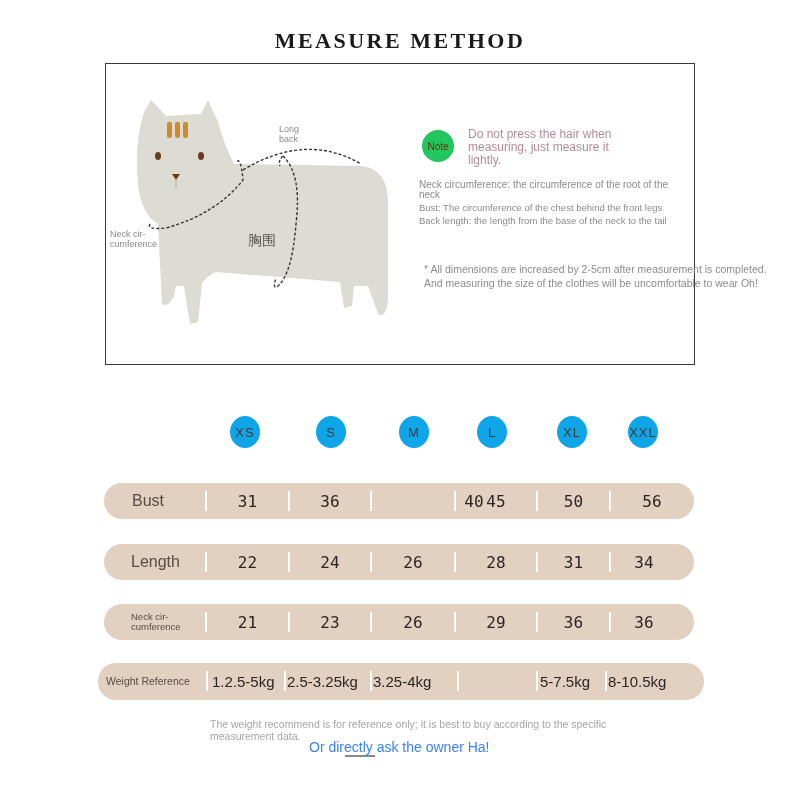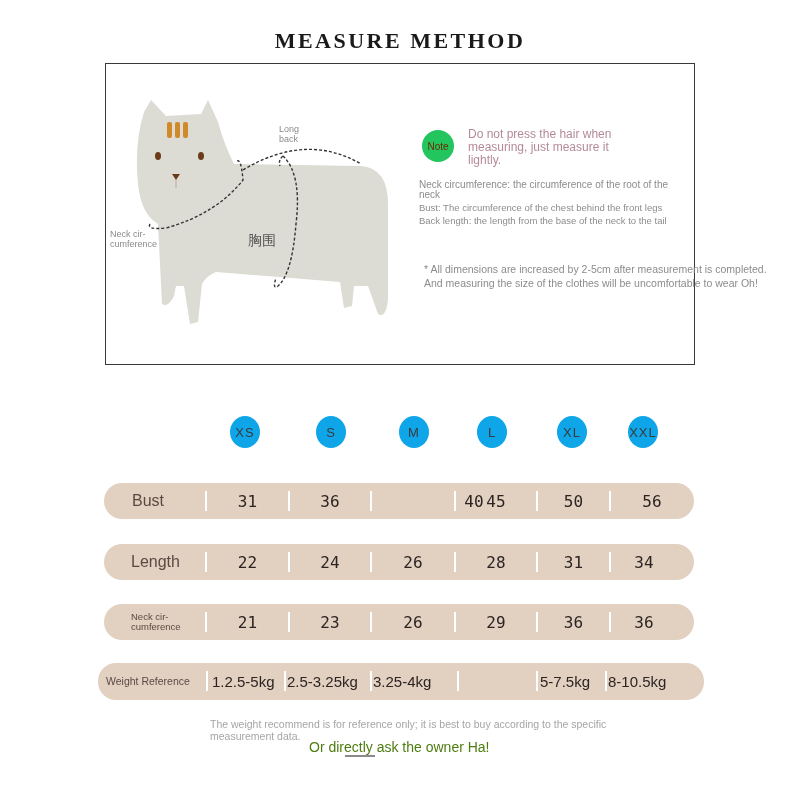--- a/index.html
+++ b/index.html
@@ -14,21 +14,21 @@
   .defs .d1 { font-size:10px; line-height:10px; margin-bottom:3px; }
   .defs .d2 { font-size:9.5px; line-height:10px; margin-bottom:3px; }
   .foot { position:absolute; left:424px; top:262px; color:#8c8c8c; font-size:10.5px; line-height:14px; width:380px; }
   .size { position:absolute; top:416px; width:30px; height:32px; border-radius:50%; background:#0ea5e9; color:#3a3a3a; font-size:13px; display:flex; align-items:center; justify-content:center; letter-spacing:1px; }
   .row { position:absolute; height:36px; background:#e2d0c1; border-radius:18px; }
   .row .head { position:absolute; left:0; top:0; height:36px; display:flex; align-items:center; color:#5a4a44; }
   .row .cell { position:absolute; top:0; height:36px; display:flex; align-items:center; justify-content:center; color:#2c2422; font-family:"DejaVu Sans Mono", monospace; font-size:16px; }
   .row .sep { position:absolute; top:8px; width:2px; height:20px; background:#fff; }
   .wcell { position:absolute; top:0; height:36px; display:flex; align-items:center; color:#2c2422; font-size:15px; white-space:nowrap; }
   .bottom1 { position:absolute; left:210px; top:718px; color:#a5a5a5; font-size:10.5px; line-height:12px; width:440px; }
-  .bottom2 { position:absolute; left:309px; top:739px; color:#4d7c0f; font-size:14px; }
+  .bottom2 { position:absolute; left:309px; top:739px; color:#3b82f6; font-size:14px; }
   .underline { position:absolute; left:345px; top:755px; width:30px; height:2px; background:#8a8a8a; }
 </style>
 </head>
 <body>
 
 <div class="title">MEASURE METHOD</div>
 
 <div class="panel">
   <svg class="cat" width="588" height="300">
 

